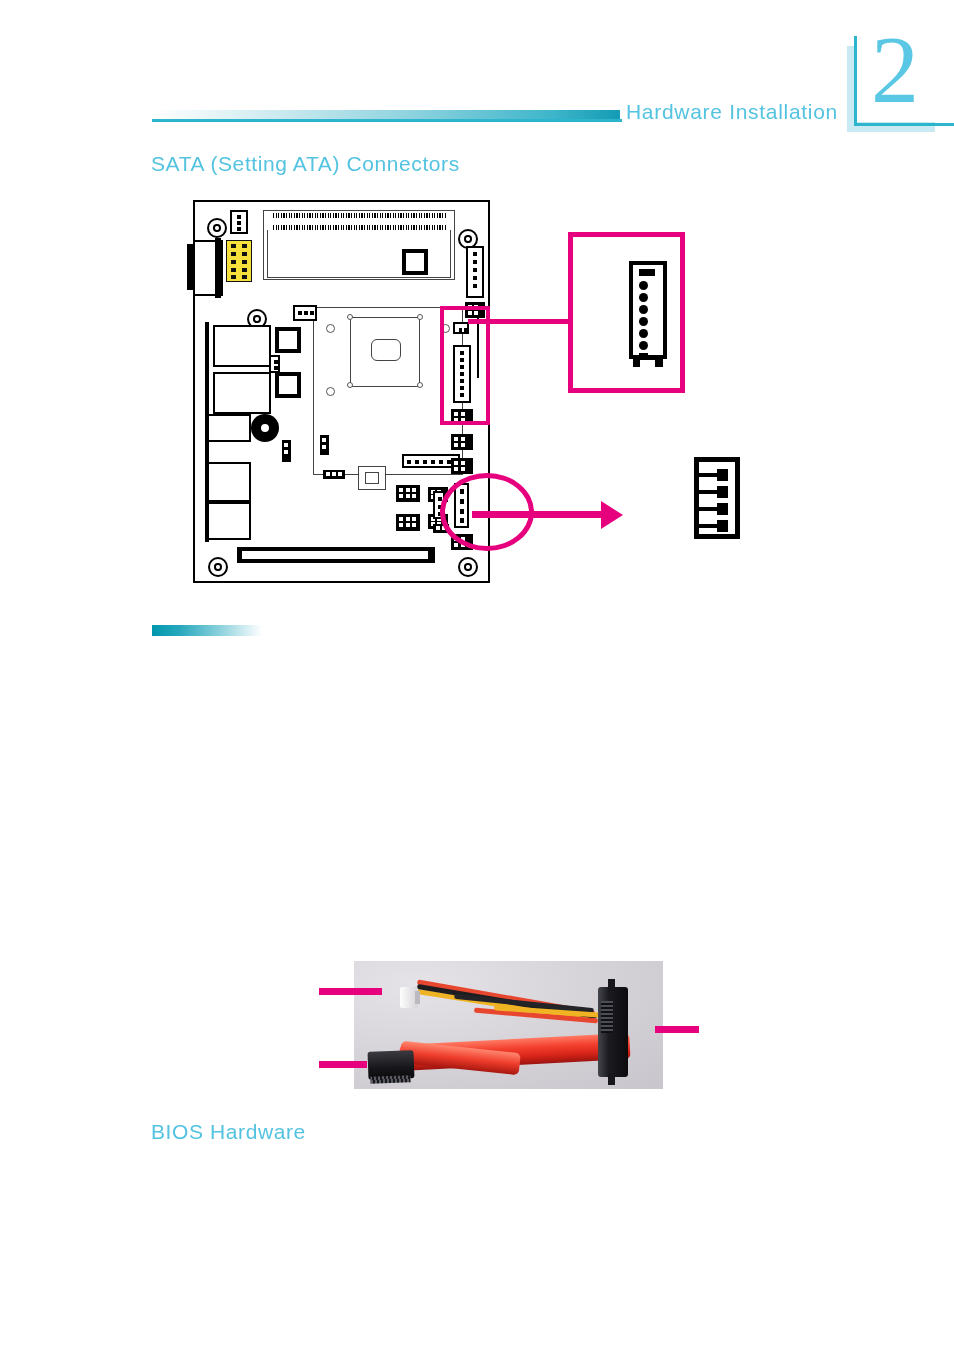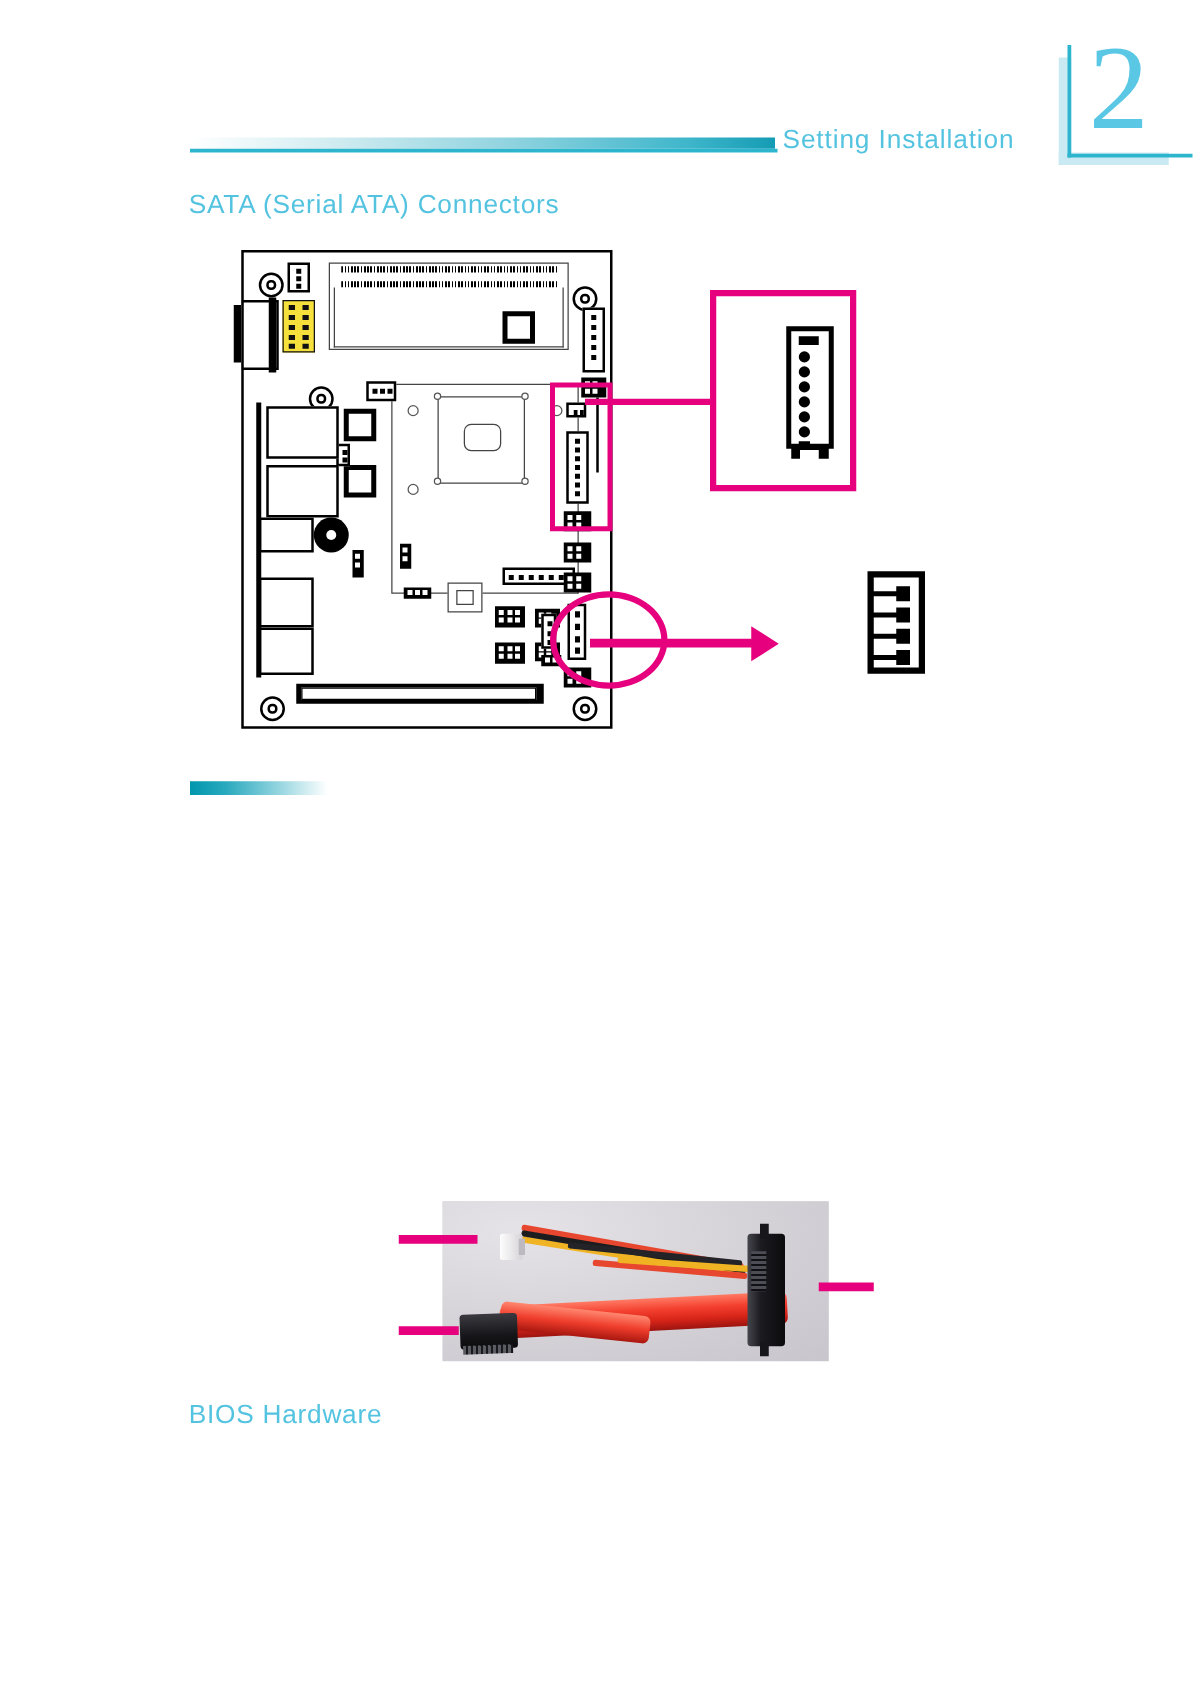--- a/index.html
+++ b/index.html
@@ -393,31 +393,31 @@
     position: absolute;
     height: 7px;
     background: #e6007e;
   }
 </style>
 </head>
 <body>
 
 <div id="header-bar"></div>
 <div id="header-rule"></div>
-<div id="header-title">Setting Installation</div>
+<div id="header-title">Hardware Installation</div>
 
 <div id="chapter-tab">
   <div id="chapter-shadow-v"></div>
   <div id="chapter-shadow-h"></div>
   <div id="chapter-line-v"></div>
   <div id="chapter-line-h"></div>
   <div id="chapter-number">2</div>
 </div>
 
-<div class="section-title" id="title-sata">SATA (Serial ATA) Connectors</div>
+<div class="section-title" id="title-sata">SATA (Setting ATA) Connectors</div>
 
 <div id="board-figure">
 
   <div id="board">
 
     <div class="hole" style="left:12px;top:16px;width:20px;height:20px;"></div>
     <div class="hole" style="left:52px;top:107px;width:20px;height:20px;"></div>
     <div class="hole" style="left:263px;top:27px;width:20px;height:20px;"></div>
     <div class="hole" style="left:13px;top:355px;width:20px;height:20px;"></div>
     <div class="hole" style="left:263px;top:355px;width:20px;height:20px;"></div>

